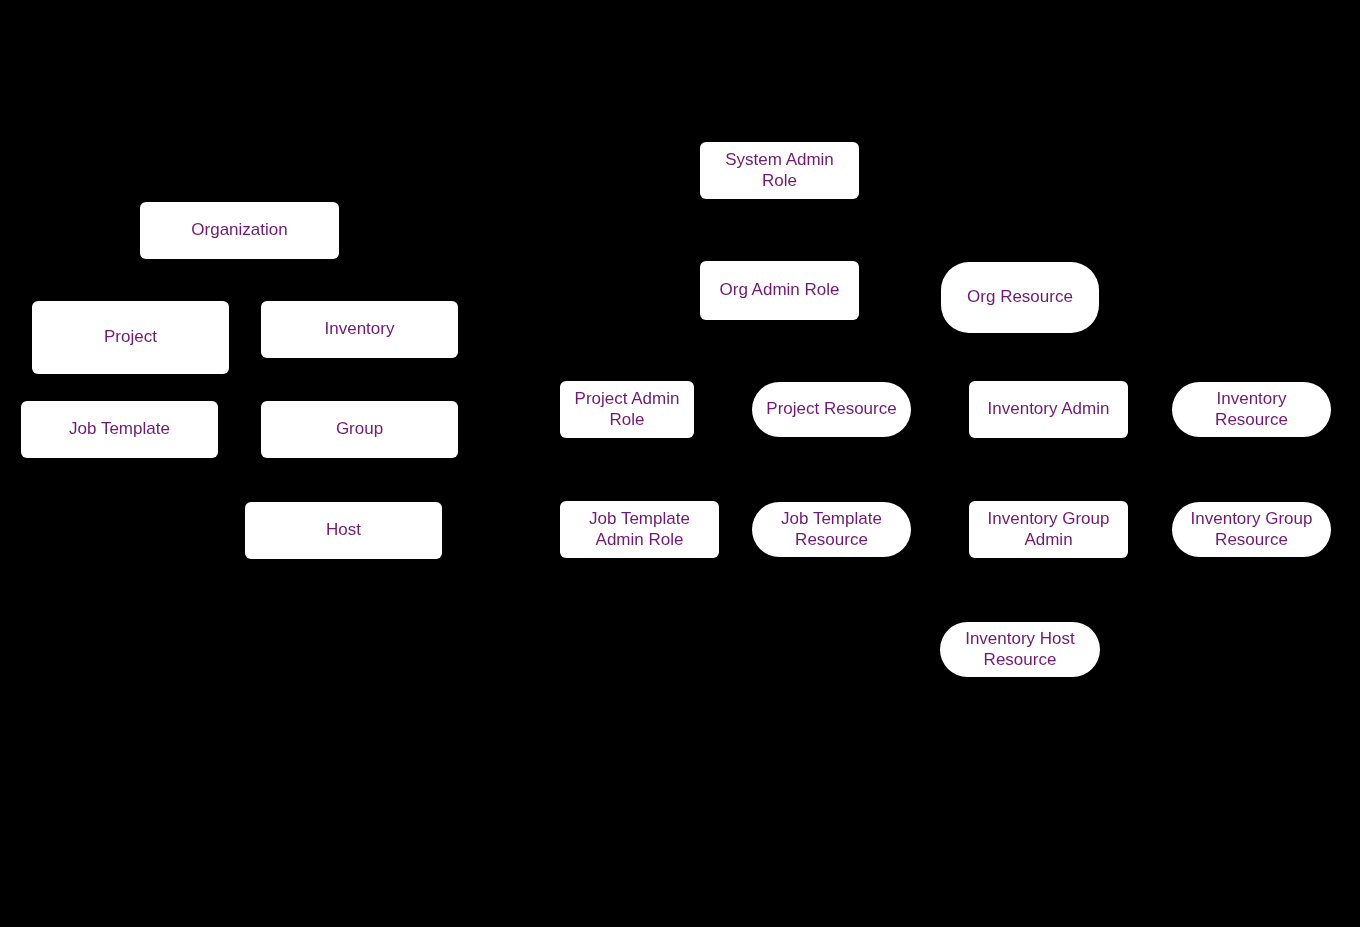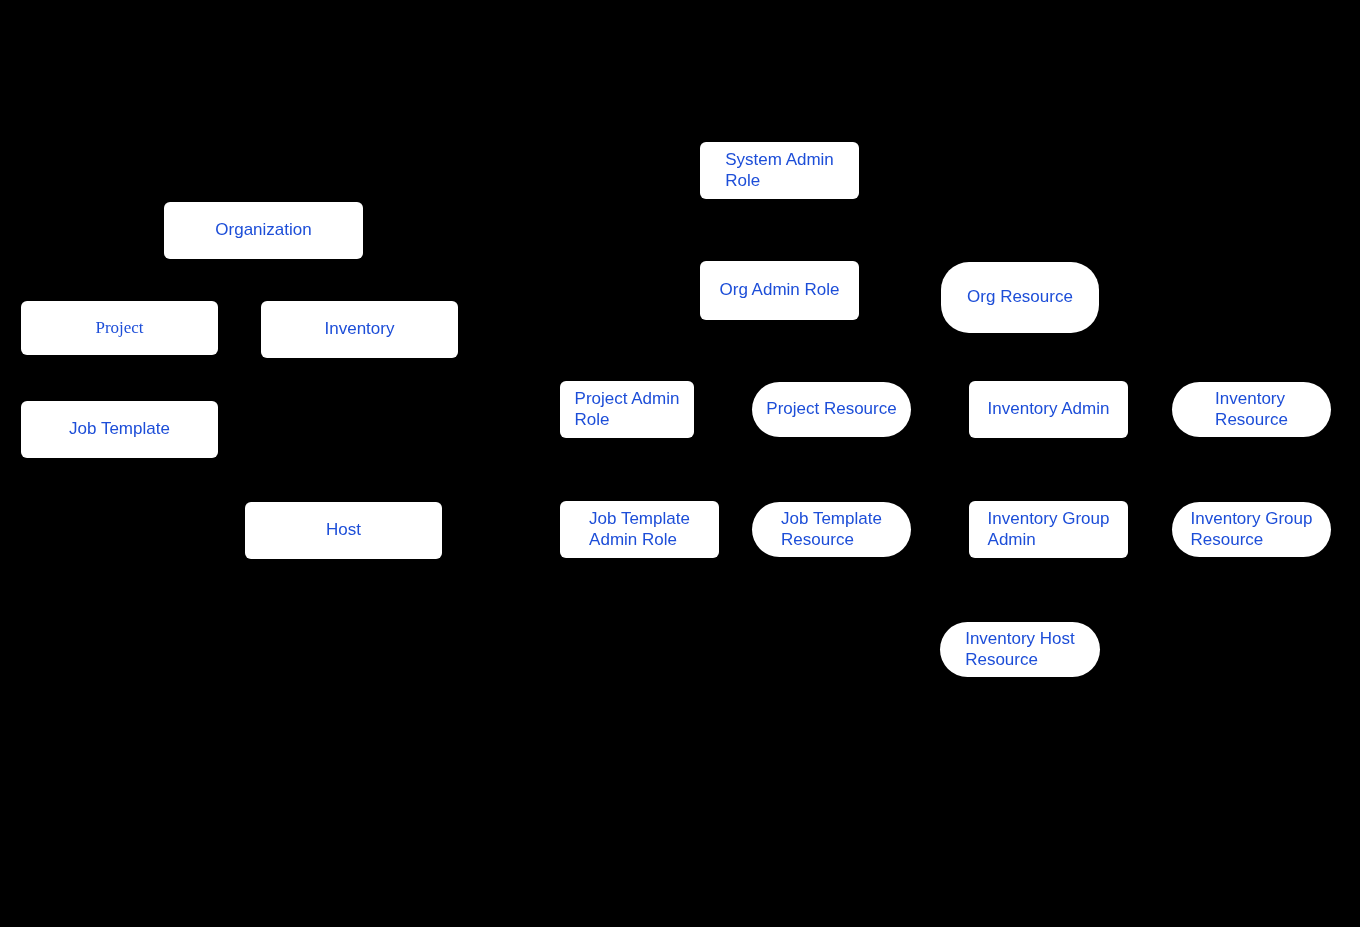--- a/index.html
+++ b/index.html
@@ -11,50 +11,52 @@
     position: relative;
     width: 1360px;
     height: 927px;
     background: #000000;
     overflow: hidden;
     font-family: "Liberation Sans", sans-serif;
   }
   .node {
     position: absolute;
     background: #ffffff;
-    color: #1d4ed8;
+    color: #701a75;
     display: flex;
     align-items: center;
     justify-content: center;
+    text-align: center;
     font-size: 17px;
     line-height: 1.2;
     white-space: pre-line;
     box-sizing: border-box;
     padding: 2px 8px;
   }
   .rect {
     border-radius: 6px;
   }
   .stadium {
     border-radius: 28px;
   }
 </style>
 </head>
 <body>
 
 <div class="canvas">
 
-  <div class="node rect" style="left:140px; top:202px; width:199px; height:57px;margin-left:24px;">Organization</div>
+  <div class="node rect" style="left:140px; top:202px; width:199px; height:57px;">Organization</div>
 
-  <div class="node rect" style="left:21px; top:301px; width:197px; height:54px;font-family:Liberation Serif, serif;">Project</div>
+  <div class="node rect" style="left:32px; top:301px; width:197px; height:73px;">Project</div>
 
   <div class="node rect" style="left:261px; top:301px; width:197px; height:57px;">Inventory</div>
 
   <div class="node rect" style="left:21px; top:401px; width:197px; height:57px;">Job Template</div>
 
+  <div class="node rect" style="left:261px; top:401px; width:197px; height:57px;">Group</div>
 
   <div class="node rect" style="left:245px; top:502px; width:197px; height:57px;">Host</div>
 
   <div class="node rect" style="left:700px; top:142px; width:159px; height:57px;">System Admin
 Role</div>
 
   <div class="node rect" style="left:700px; top:261px; width:159px; height:59px;">Org Admin Role</div>
 
   <div class="node stadium" style="left:941px; top:262px; width:158px; height:71px;">Org Resource</div>
 

